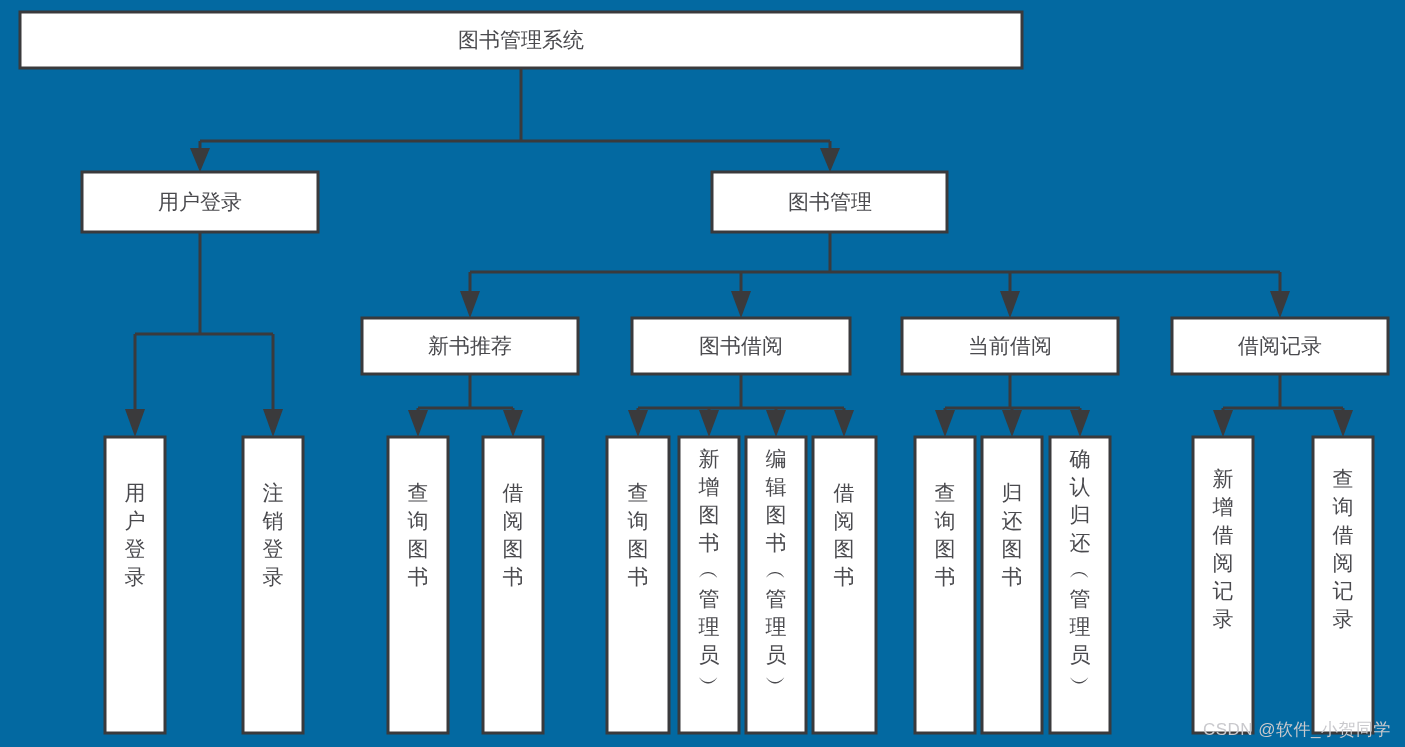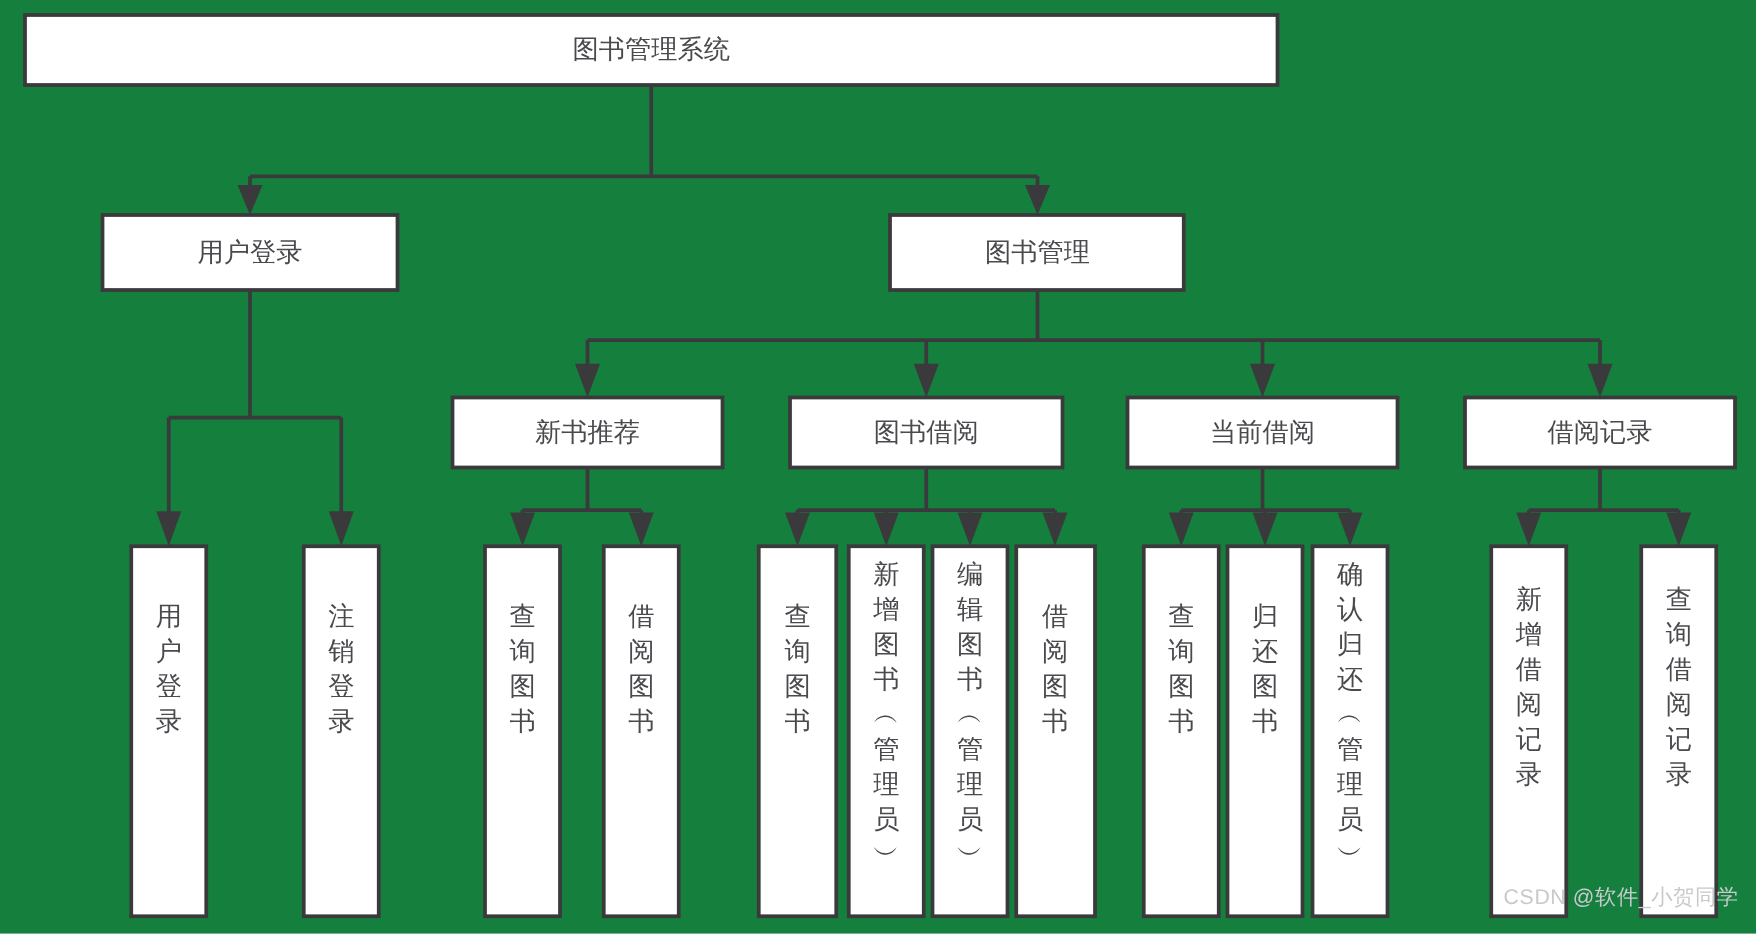--- a/index.html
+++ b/index.html
@@ -7,21 +7,21 @@
     padding: 0;
     background: #ffffff;
   }
   body {
     font-family: "Liberation Sans", "DejaVu Sans", sans-serif;
   }
   #diagram-root {
     position: relative;
     width: 1405px;
     height: 747px;
-    background: #15803d;
+    background: #0369a1;
     overflow: hidden;
   }
   svg.flow {
     position: absolute;
     top: 0;
     left: 0;
     width: 1405px;
     height: 747px;
   }
   .node-rect {
@@ -48,21 +48,21 @@
   }
   .node-label-vertical {
     fill: #4a4a4e;
     font-family: "Liberation Sans", "DejaVu Sans", sans-serif;
     font-size: 21px;
     text-anchor: middle;
   }
   .watermark {
     position: absolute;
     right: 14px;
-    bottom: 18px;
+    bottom: 6px;
     color: #c9c9cd;
     font-family: "Liberation Sans", "DejaVu Sans", sans-serif;
     font-size: 17px;
     letter-spacing: 0.5px;
     white-space: nowrap;
     user-select: none;
   }
 </style>
 </head>
 <body>

